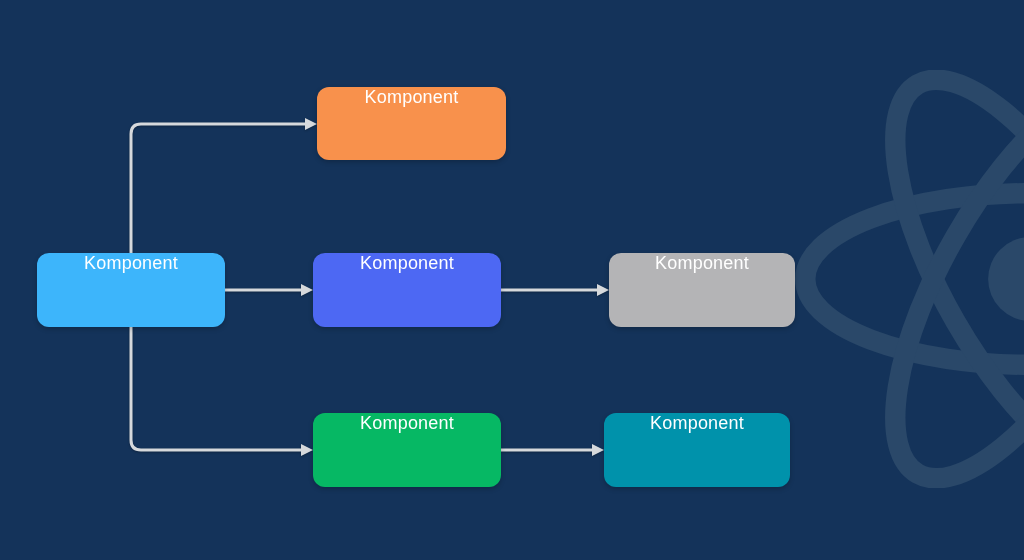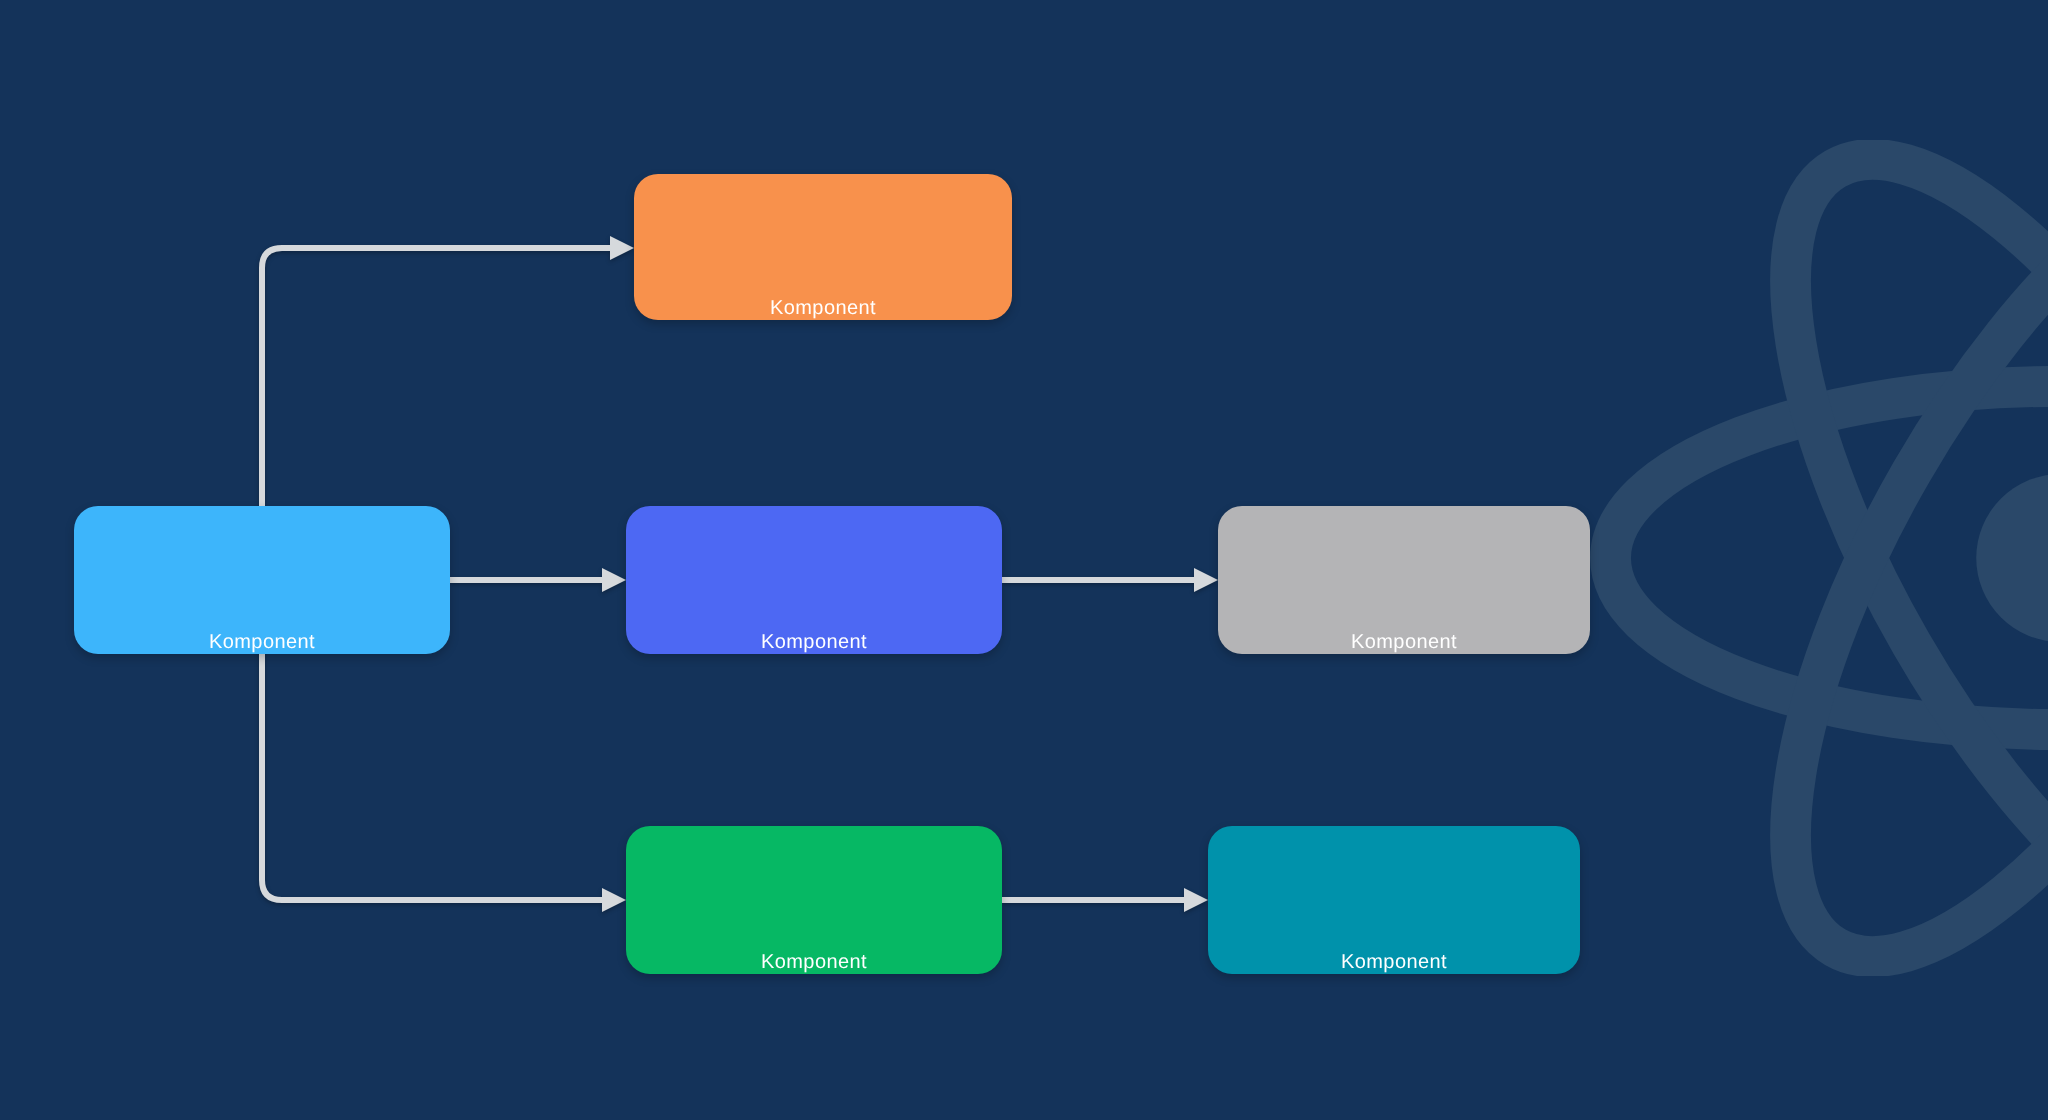--- a/index.html
+++ b/index.html
@@ -25,25 +25,25 @@
     fill:none;
     stroke:#d6d9dc;
     stroke-width:3;
   }
   .connectors polygon{
     fill:#d6d9dc;
   }
   .node{
     position:absolute;
     display:flex;
-    align-items:flex-end;
+    align-items:flex-start;
     justify-content:center;
     border-radius:12px;
     color:#ffffff;
-    font-size:10px;
+    font-size:18px;
     letter-spacing:.2px;
     box-shadow:0 2px 5px rgba(0,0,0,.22);
   }
   .node span{white-space:nowrap;}
   
   .n-root   {left:37px;  top:253px; width:188px; height:74px;}
   .n-ctop   {left:317px; top:87px;  width:189px; height:73px;}
   .n-cmid   {left:313px; top:253px; width:188px; height:74px;}
   .n-gmid   {left:609px; top:253px; width:186px; height:74px;}
   .n-cbot   {left:313px; top:413px; width:188px; height:74px;}

